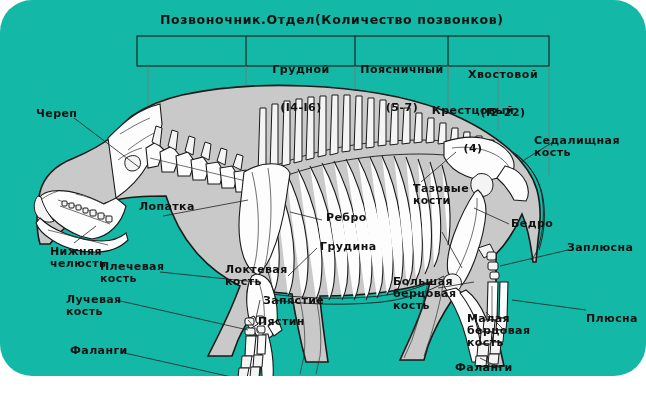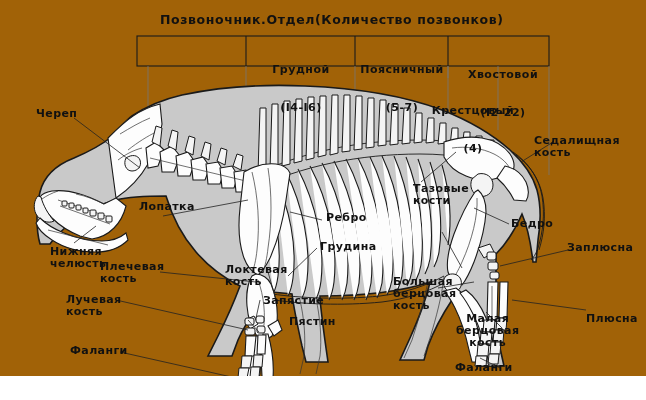--- a/index.html
+++ b/index.html
@@ -4,23 +4,24 @@
 <style>
   html, body {
     margin: 0;
     padding: 0;
     background: #ffffff;
   }
   #page {
     position: relative;
     width: 646px;
     height: 376px;
-    background: #a16207;
+    background: #14b8a6;
     overflow: hidden;
     font-family: "DejaVu Sans", sans-serif;
+    border-radius: 32px;
   }
   #figure {
     position: absolute;
     left: 0; top: 0;
     width: 646px;
     height: 400px;
   }
   .lbl {
     position: absolute;
     font-family: "DejaVu Sans", sans-serif;
@@ -456,30 +457,30 @@
 челюсть</div>
   <div class="lbl" style="left:100px; top:261px;">Плечевая
 кость</div>
   <div class="lbl" style="left:66px;  top:294px;">Лучевая
 кость</div>
   <div class="lbl" style="left:70px;  top:345px;">Фаланги</div>
   <div class="lbl" style="left:139px; top:201px;">Лопатка</div>
   <div class="lbl" style="left:225px; top:264px;">Локтевая
 кость</div>
   <div class="lbl" style="left:263px; top:295px;">Запястие</div>
-  <div class="lbl" style="left:241px; top:316px;padding-left:48px;">Пястин</div>
+  <div class="lbl" style="left:258px; top:316px;">Пястин</div>
   <div class="lbl" style="left:326px; top:212px;">Ребро</div>
   <div class="lbl" style="left:320px; top:241px;">Грудина</div>
   <div class="lbl" style="left:413px; top:183px;">Тазовые
 кости</div>
   <div class="lbl" style="left:511px; top:218px;">Бедро</div>
   <div class="lbl" style="left:393px; top:276px;">Большая
 берцовая
 кость</div>
-  <div class="lbl" style="left:456px; top:313px;text-align:center;">Малая
+  <div class="lbl" style="left:467px; top:313px;">Малая
 берцовая
 кость</div>
   <div class="lbl" style="left:455px; top:362px;">Фаланги</div>
   <div class="lbl" style="left:534px; top:135px;">Седалищная
 кость</div>
   <div class="lbl" style="left:567px; top:242px;">Заплюсна</div>
   <div class="lbl" style="left:586px; top:313px;">Плюсна</div>
 
 </div>
 

